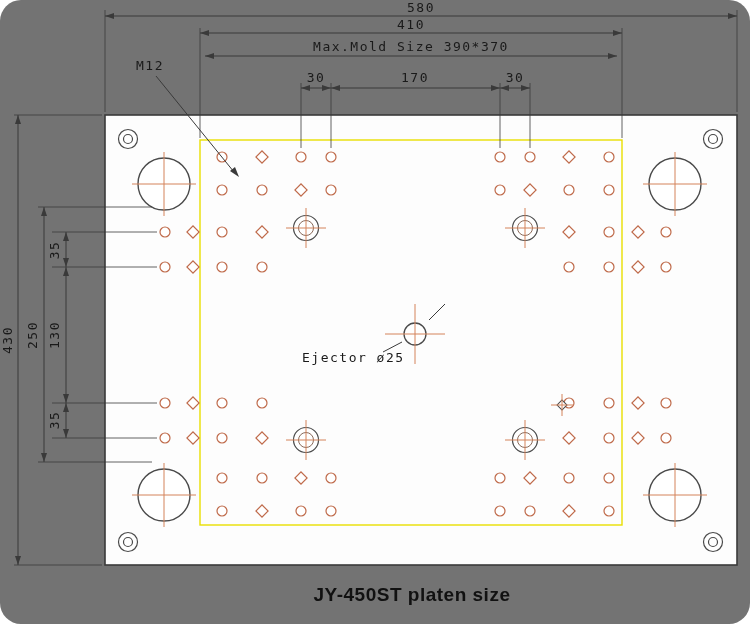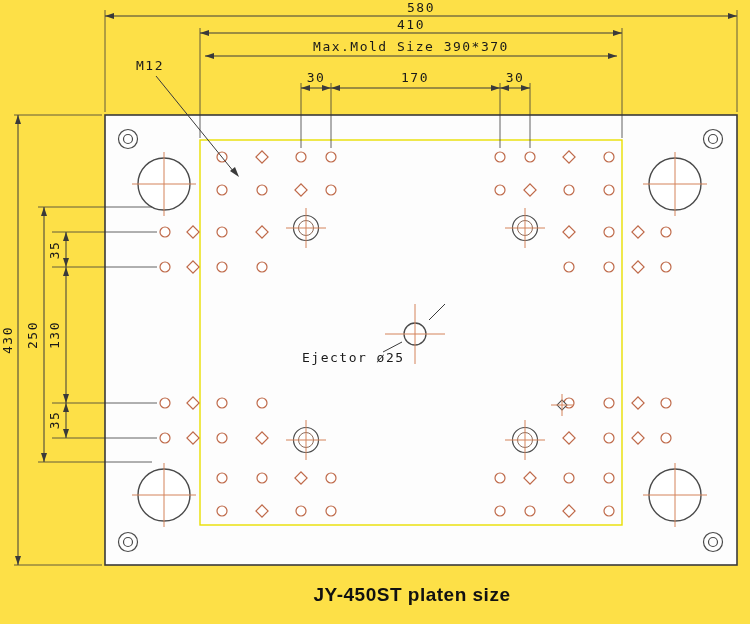--- a/index.html
+++ b/index.html
@@ -1,17 +1,17 @@
 <!DOCTYPE html>
 <html><head>
 <meta charset="utf-8">
 <style>
   html,body{margin:0;padding:0;background:#fff;}
-  #stage{position:relative;width:750px;height:624px;background:#fde047;
-         font-family:"DejaVu Sans Mono", monospace;}
+  #stage{position:relative;width:750px;height:624px;background:#737373;
+         font-family:"DejaVu Sans Mono", monospace;border-radius:21px;}
   svg{display:block;}
   .platen{fill:#fdfdfd;stroke:#3a3a3a;stroke-width:1.6;}
   .moldrect{fill:none;stroke:#e8df00;stroke-width:1.4;}
   .hole{fill:#ffffff;stroke:#bf6a4a;stroke-width:1.2;}
   .lhole{fill:#ffffff;stroke:#4a4a4a;stroke-width:1.4;}
   .mhole{fill:#ffffff;stroke:#4a4a4a;stroke-width:1.2;}
   .mhole-inner{fill:none;stroke:#8a6a5a;stroke-width:1;}
   .bolt{fill:#ffffff;stroke:#4a4a4a;stroke-width:1.2;}
   .ehole{fill:#ffffff;stroke:#4a4a4a;stroke-width:1.3;}
   .refmark{fill:#ffffff;stroke:#4a4a4a;stroke-width:1;}

